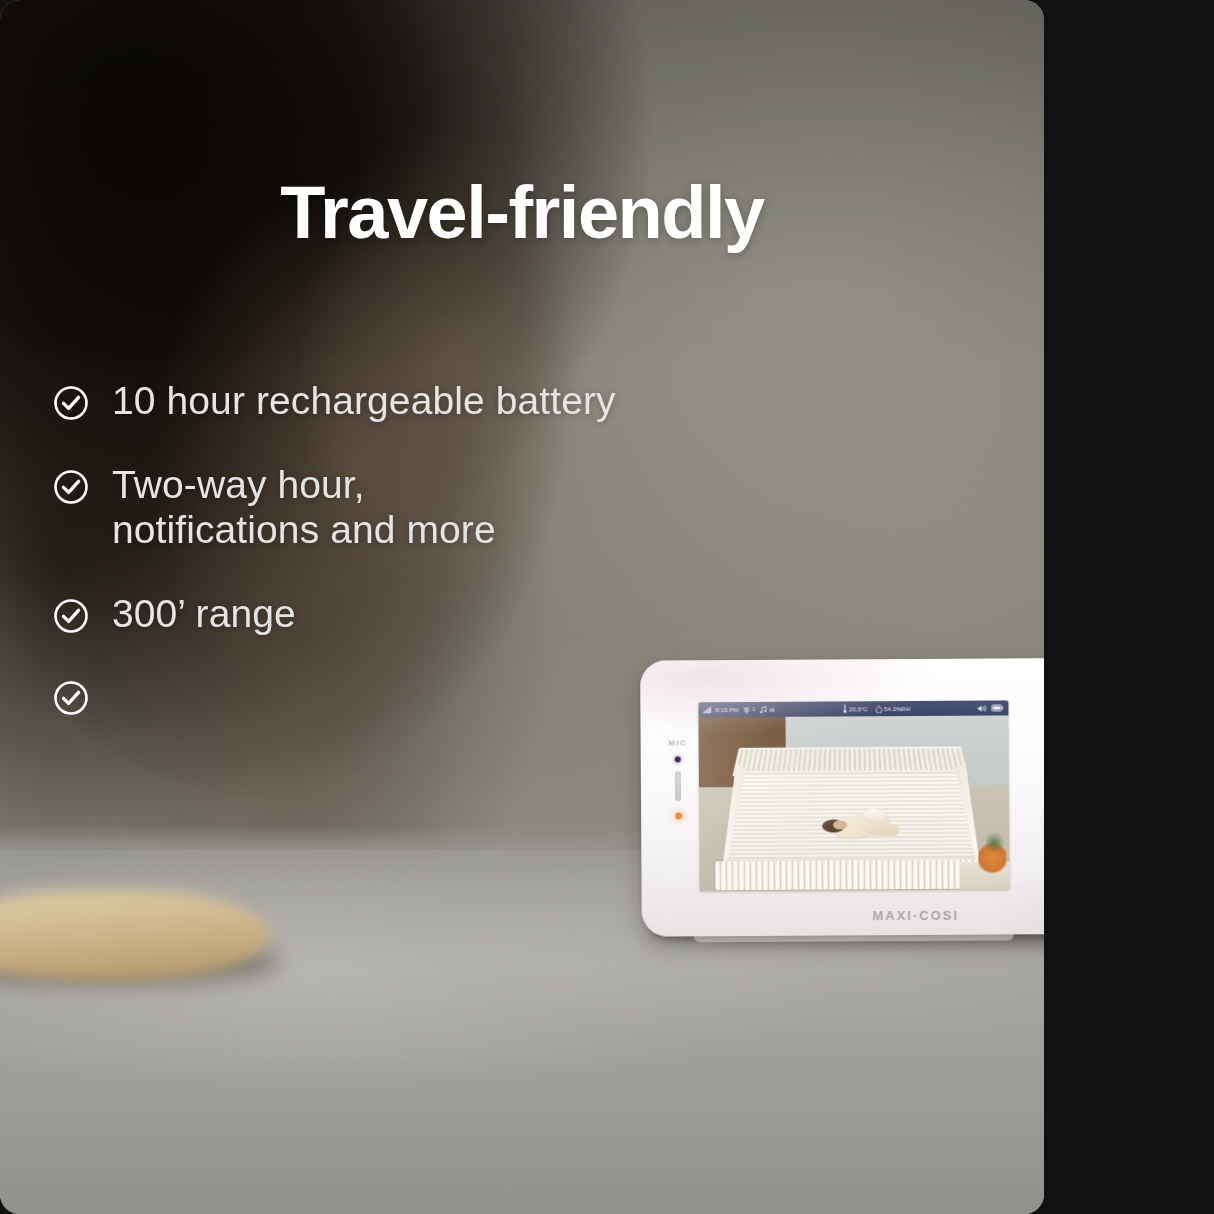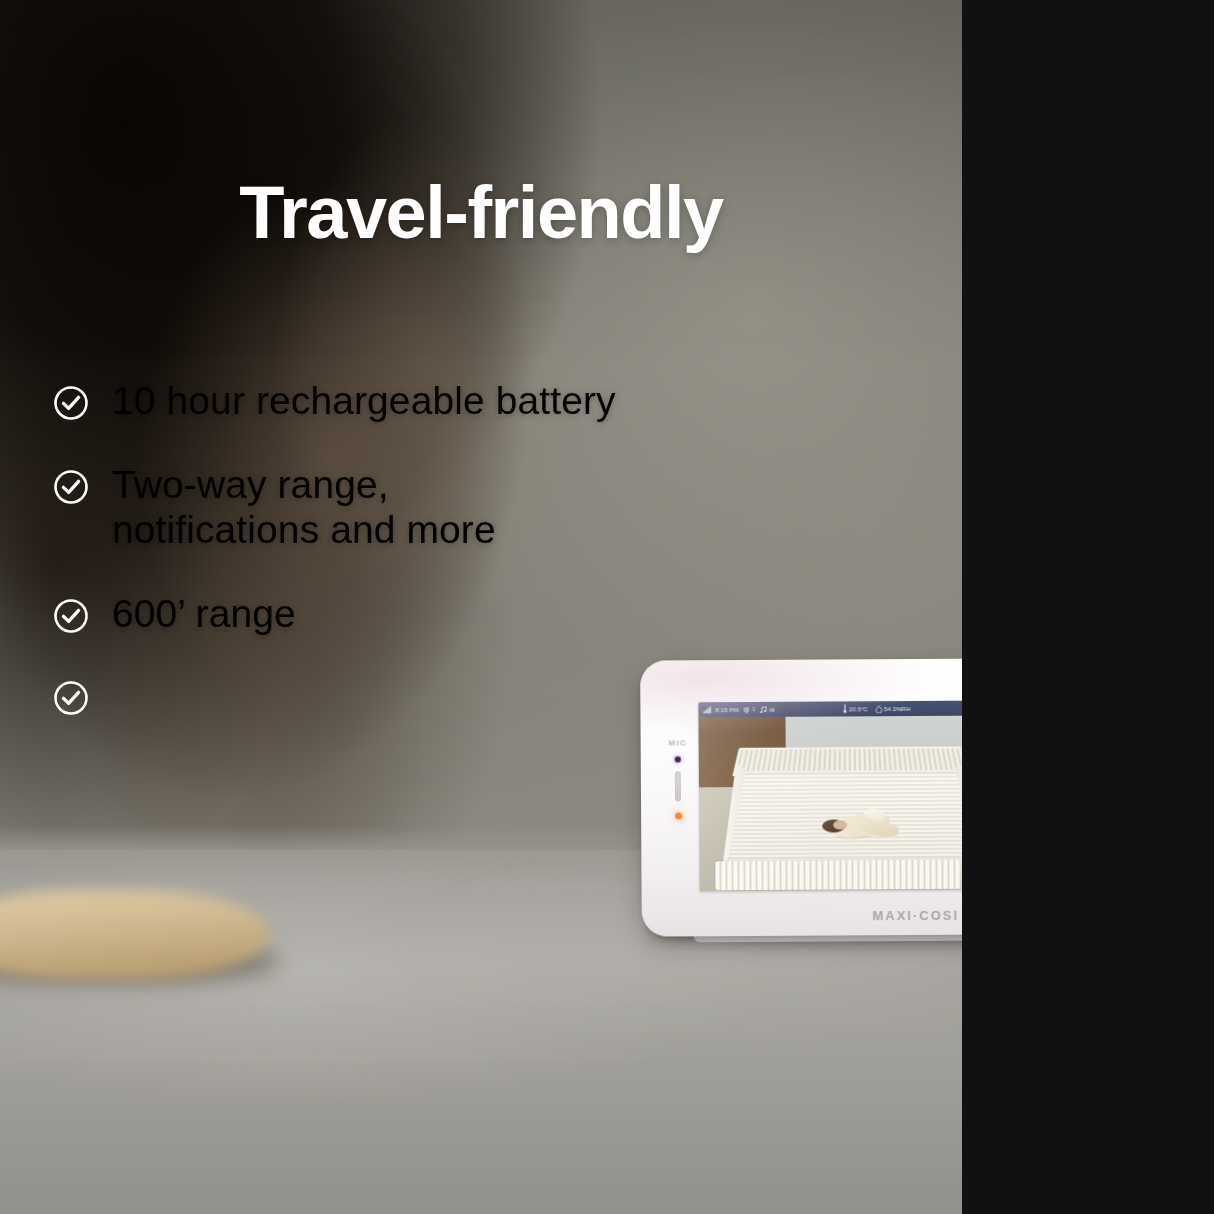--- a/index.html
+++ b/index.html
@@ -7,23 +7,24 @@
   html, body {
     width:1214px; height:1214px;
     background:#111;
     font-family:"Liberation Sans", sans-serif;
     overflow:hidden;
   }
 
   
   #stage {
     position:relative;
-    width:962px; height:1214px;
+    width:1044px; height:1214px;
     overflow:hidden;
     background:#6d6a63;
+    border-radius:20px;
   }
 
   
   .bg-layer { position:absolute; inset:0; }
 
   
   .bg-wall {
     background:
       linear-gradient(180deg, #585751 0%, #6f6d65 28%, #7c7a71 52%, #85837a 64%, #8d8b83 72%, #908e86 100%);
   }
@@ -111,21 +112,21 @@
 
   .check-icon {
     flex:0 0 auto;
     width:38px; height:38px;
     margin-top:6px;
     margin-right:22px;
   }
   .check-icon svg { display:block; width:38px; height:38px; }
 
   .feature-label {
-    color:#000000;
+    color:#e5e5e5;
     font-size:39px;
     font-weight:400;
     line-height:1.17;
     letter-spacing:0.1px;
     white-space:pre-line;
     text-shadow:0 1px 6px rgba(0,0,0,0.30);
   }
 
   
   #device {
@@ -439,32 +440,32 @@
     </div>
 
 
     <div class="feature">
       <span class="check-icon">
         <svg viewBox="0 0 38 38">
             <circle cx="19" cy="19" r="15.5" fill="none" stroke="#ffffff" stroke-width="2.6"></circle>
             <path d="M11.5 19.4 L16.6 24.4 L26.6 13.4" fill="none" stroke="#ffffff" stroke-width="3.4" stroke-linecap="round" stroke-linejoin="round"></path>
           </svg>
       </span>
-      <span class="feature-label">Two-way range,
+      <span class="feature-label">Two-way hour,
 notifications and more</span>
     </div>
 
     <div class="feature">
       <span class="check-icon">
         <svg viewBox="0 0 38 38">
             <circle cx="19" cy="19" r="15.5" fill="none" stroke="#ffffff" stroke-width="2.6"></circle>
             <path d="M11.5 19.4 L16.6 24.4 L26.6 13.4" fill="none" stroke="#ffffff" stroke-width="3.4" stroke-linecap="round" stroke-linejoin="round"></path>
           </svg>
       </span>
-      <span class="feature-label">600’ range</span>
+      <span class="feature-label">300’ range</span>
     </div>
 
     <div class="feature">
       <span class="check-icon">
         <svg viewBox="0 0 38 38">
             <circle cx="19" cy="19" r="15.5" fill="none" stroke="#ffffff" stroke-width="2.6"></circle>
             <path d="M11.5 19.4 L16.6 24.4 L26.6 13.4" fill="none" stroke="#ffffff" stroke-width="3.4" stroke-linecap="round" stroke-linejoin="round"></path>
           </svg>
       </span>
     </div>

